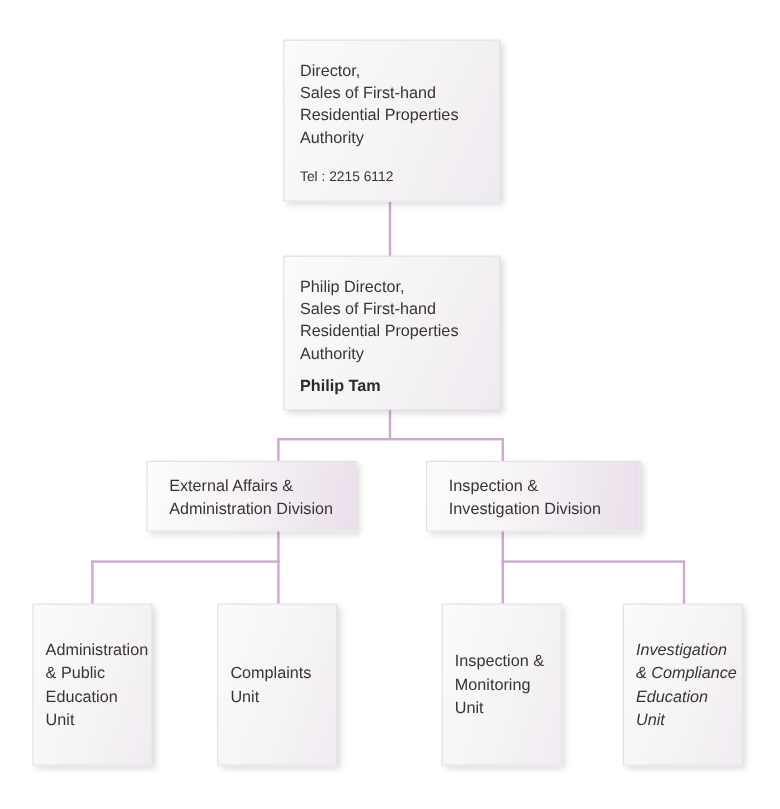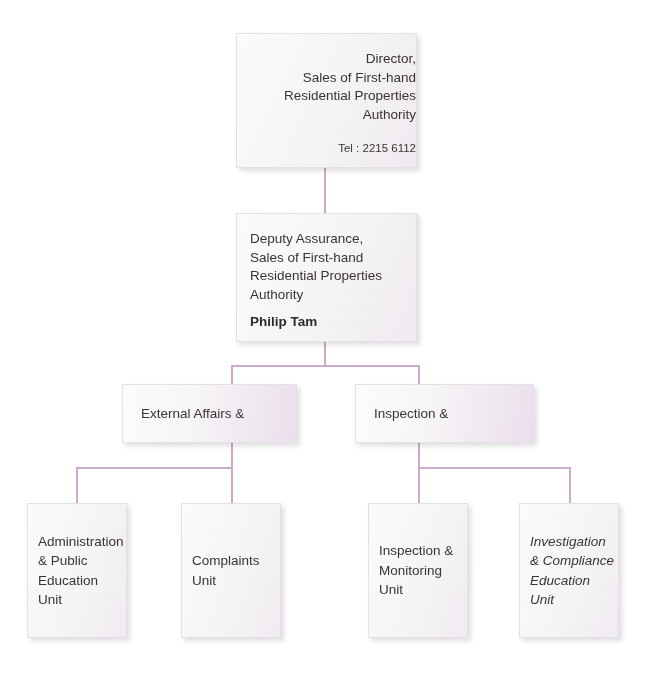--- a/index.html
+++ b/index.html
@@ -129,50 +129,52 @@
   <div class="conn conn-v" style="left:231px; top:442px; height:26px;"></div>
   <div class="conn conn-h" style="left:76px; top:467px; width:157px;"></div>
   <div class="conn conn-v" style="left:76px; top:467px; height:36px;"></div>
   <div class="conn conn-v" style="left:231px; top:467px; height:36px;"></div>
 
   <div class="conn conn-v" style="left:418px; top:442px; height:26px;"></div>
   <div class="conn conn-h" style="left:418px; top:467px; width:152px;"></div>
   <div class="conn conn-v" style="left:418px; top:467px; height:36px;"></div>
   <div class="conn conn-v" style="left:569px; top:467px; height:36px;"></div>
 
-  <div class="node exec" style="left:236px; top:33px; width:181px; height:135px;text-align:right;">
+  <div class="node exec" style="left:236px; top:33px; width:181px; height:135px;">
     <div class="node-inner">
       <div class="title-line">Director,</div>
       <div class="title-line">Sales of First-hand</div>
       <div class="title-line">Residential Properties</div>
       <div class="title-line">Authority</div>
       <div class="tel">Tel : 2215 6112</div>
     </div>
   </div>
 
   <div class="node exec" style="left:236px; top:213px; width:181px; height:129px;">
     <div class="node-inner">
-      <div class="title-line">Deputy Assurance,</div>
+      <div class="title-line">Philip Director,</div>
       <div class="title-line">Sales of First-hand</div>
       <div class="title-line">Residential Properties</div>
       <div class="title-line">Authority</div>
       <div class="person">Philip Tam</div>
       <div class="tel">Tel : 2215 6113</div>
     </div>
   </div>
 
   <div class="node division" style="left:122px; top:384px; width:175px; height:59px;">
     <div class="node-inner">
       <div class="div-line">External Affairs &amp;</div>
+      <div class="div-line">Administration Division</div>
     </div>
   </div>
 
   <div class="node division" style="left:355px; top:384px; width:179px; height:59px;">
     <div class="node-inner">
       <div class="div-line">Inspection &amp;</div>
+      <div class="div-line">Investigation Division</div>
     </div>
   </div>
 
   <div class="node unit" style="left:27px; top:503px; width:100px; height:135px;">
     <div class="node-inner">
       <div class="unit-line">Administration</div>
       <div class="unit-line">&amp; Public</div>
       <div class="unit-line">Education</div>
       <div class="unit-line">Unit</div>
     </div>

